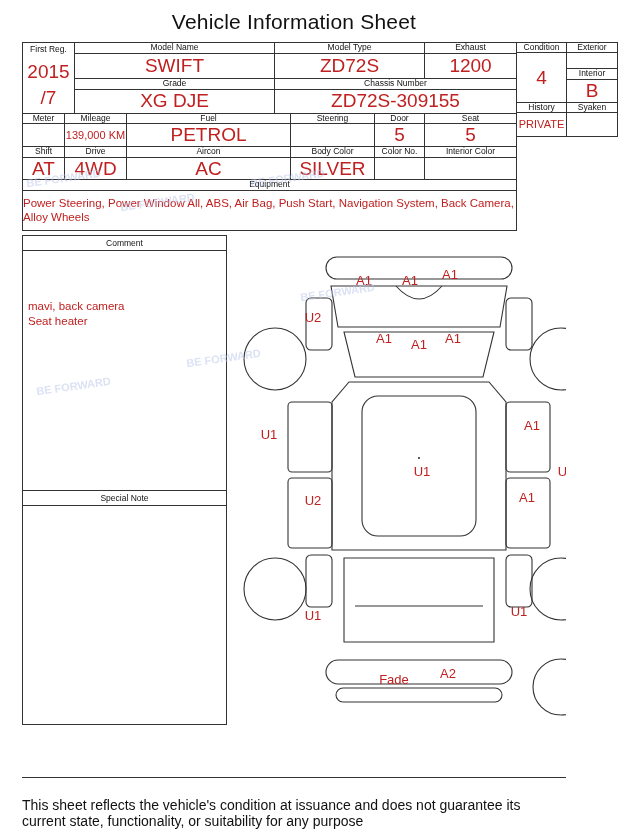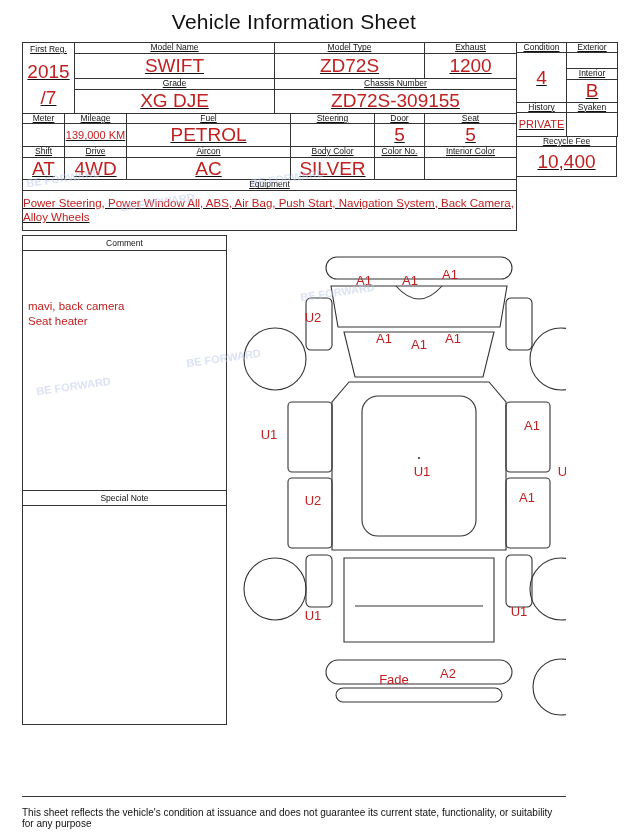--- a/index.html
+++ b/index.html
@@ -40,21 +40,21 @@
     color: #c02020;
     padding: 2px 2px 4px 2px;
     line-height: 1.15;
     white-space: nowrap;
   }
   .val.small { font-size: 11px; }
   .val.med { font-size: 13px; }
   .val.big { font-size: 19px; }
 
   
-  .topwrap { width: 100%; display: flex; text-decoration: underline; }
+  .topwrap { width: 100%; display: flex; }
   .block-left { width: 495px; }
   .block-right { width: 101px; margin-left: -1px; }
 
   .t { border-collapse: collapse; width: 100%; table-layout: fixed; }
   .t td { border: 1px solid #333; padding: 0; }
 
   .equip {
     font-size: 11.5px;
     color: #c02020;
     padding: 3px 4px 4px 5px;
@@ -92,22 +92,22 @@
     flex: 1;
     margin-left: 4px;
     position: relative;
   }
   .footer {
     position: absolute;
     left: 22px;
     right: 22px;
     bottom: 6px;
     border-top: 1px solid #333;
-    font-size: 10px;
-    padding-top: 10px;
+    font-size: 14px;
+    padding-top: 19px;
     text-align: left;
     color: #111;
   }
   .wm {
     position: absolute;
     color: #b9c6e8;
     opacity: 0.5;
     font-size: 11px;
     font-weight: bold;
     pointer-events: none;
@@ -258,30 +258,20 @@
             <td class="lbl">History</td>
             <td class="lbl">Syaken</td>
           </tr>
           <tr>
             <td class="val small" style="height:24px">PRIVATE</td>
             <td class="val small"></td>
           </tr>
         </tbody>
       </table>
 
-      <table class="t" style="margin-top:-1px">
-        <tbody>
-          <tr>
-              <td class="lbl">Recycle Fee</td>
-            </tr>
-          <tr>
-              <td class="val big" style="height:30px">10,400</td>
-            </tr>
-        </tbody>
-      </table>
 
     </div>
   </div>
 
   <div class="lower">
     <div class="lower-left">
       <div class="comment-sec">
         <div class="comment-hdr">Comment</div>
         <div class="comment-body" style="white-space:pre-line">mavi, back camera
 Seat heater</div>

